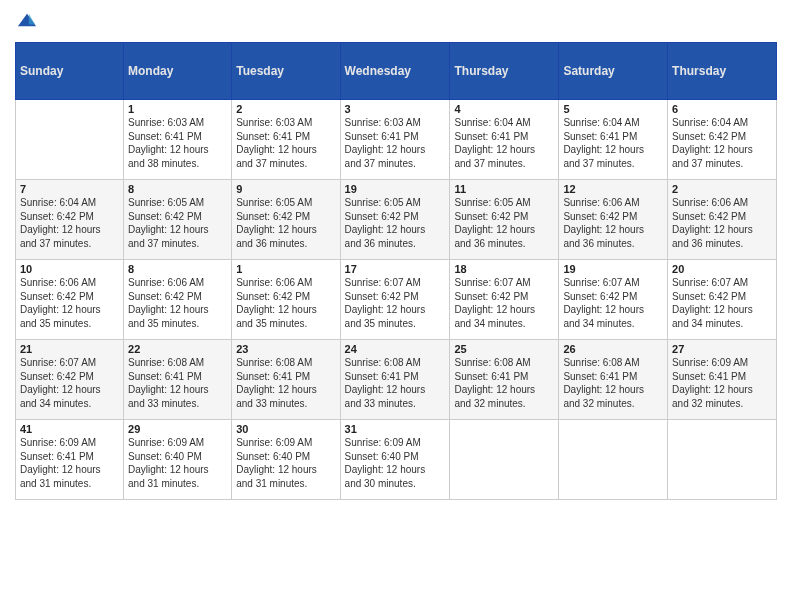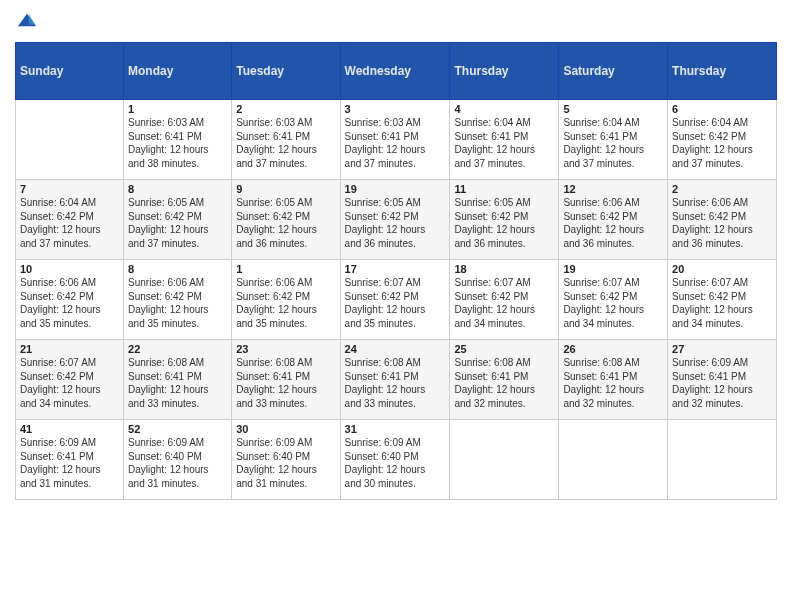--- a/index.html
+++ b/index.html
@@ -329,21 +329,21 @@
         </tr>
         <tr>
           <td>
             <span class="day-number">41</span>
             <div class="cell-text" style="white-space: pre-line;">Sunrise: 6:09 AM
 Sunset: 6:41 PM
 Daylight: 12 hours
 and 31 minutes.</div>
           </td>
           <td>
-            <span class="day-number">52</span>
+            <span class="day-number">29</span>
             <div class="cell-text" style="white-space: pre-line;">Sunrise: 6:09 AM
 Sunset: 6:40 PM
 Daylight: 12 hours
 and 31 minutes.</div>
           </td>
           <td>
             <span class="day-number">30</span>
             <div class="cell-text" style="white-space: pre-line;">Sunrise: 6:09 AM
 Sunset: 6:40 PM
 Daylight: 12 hours

